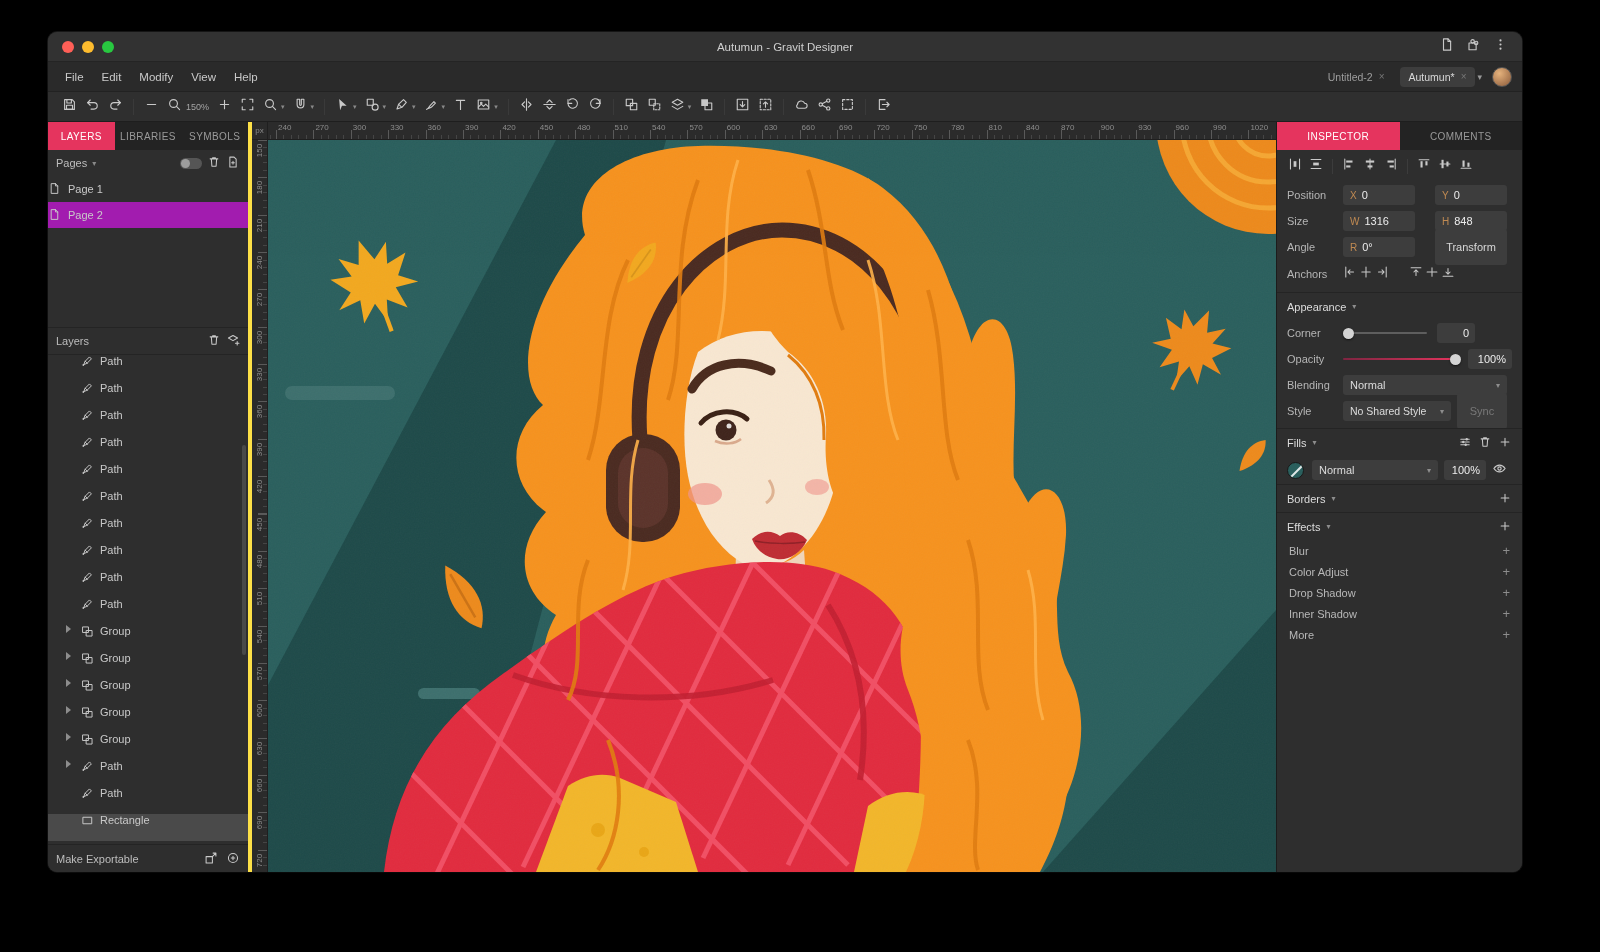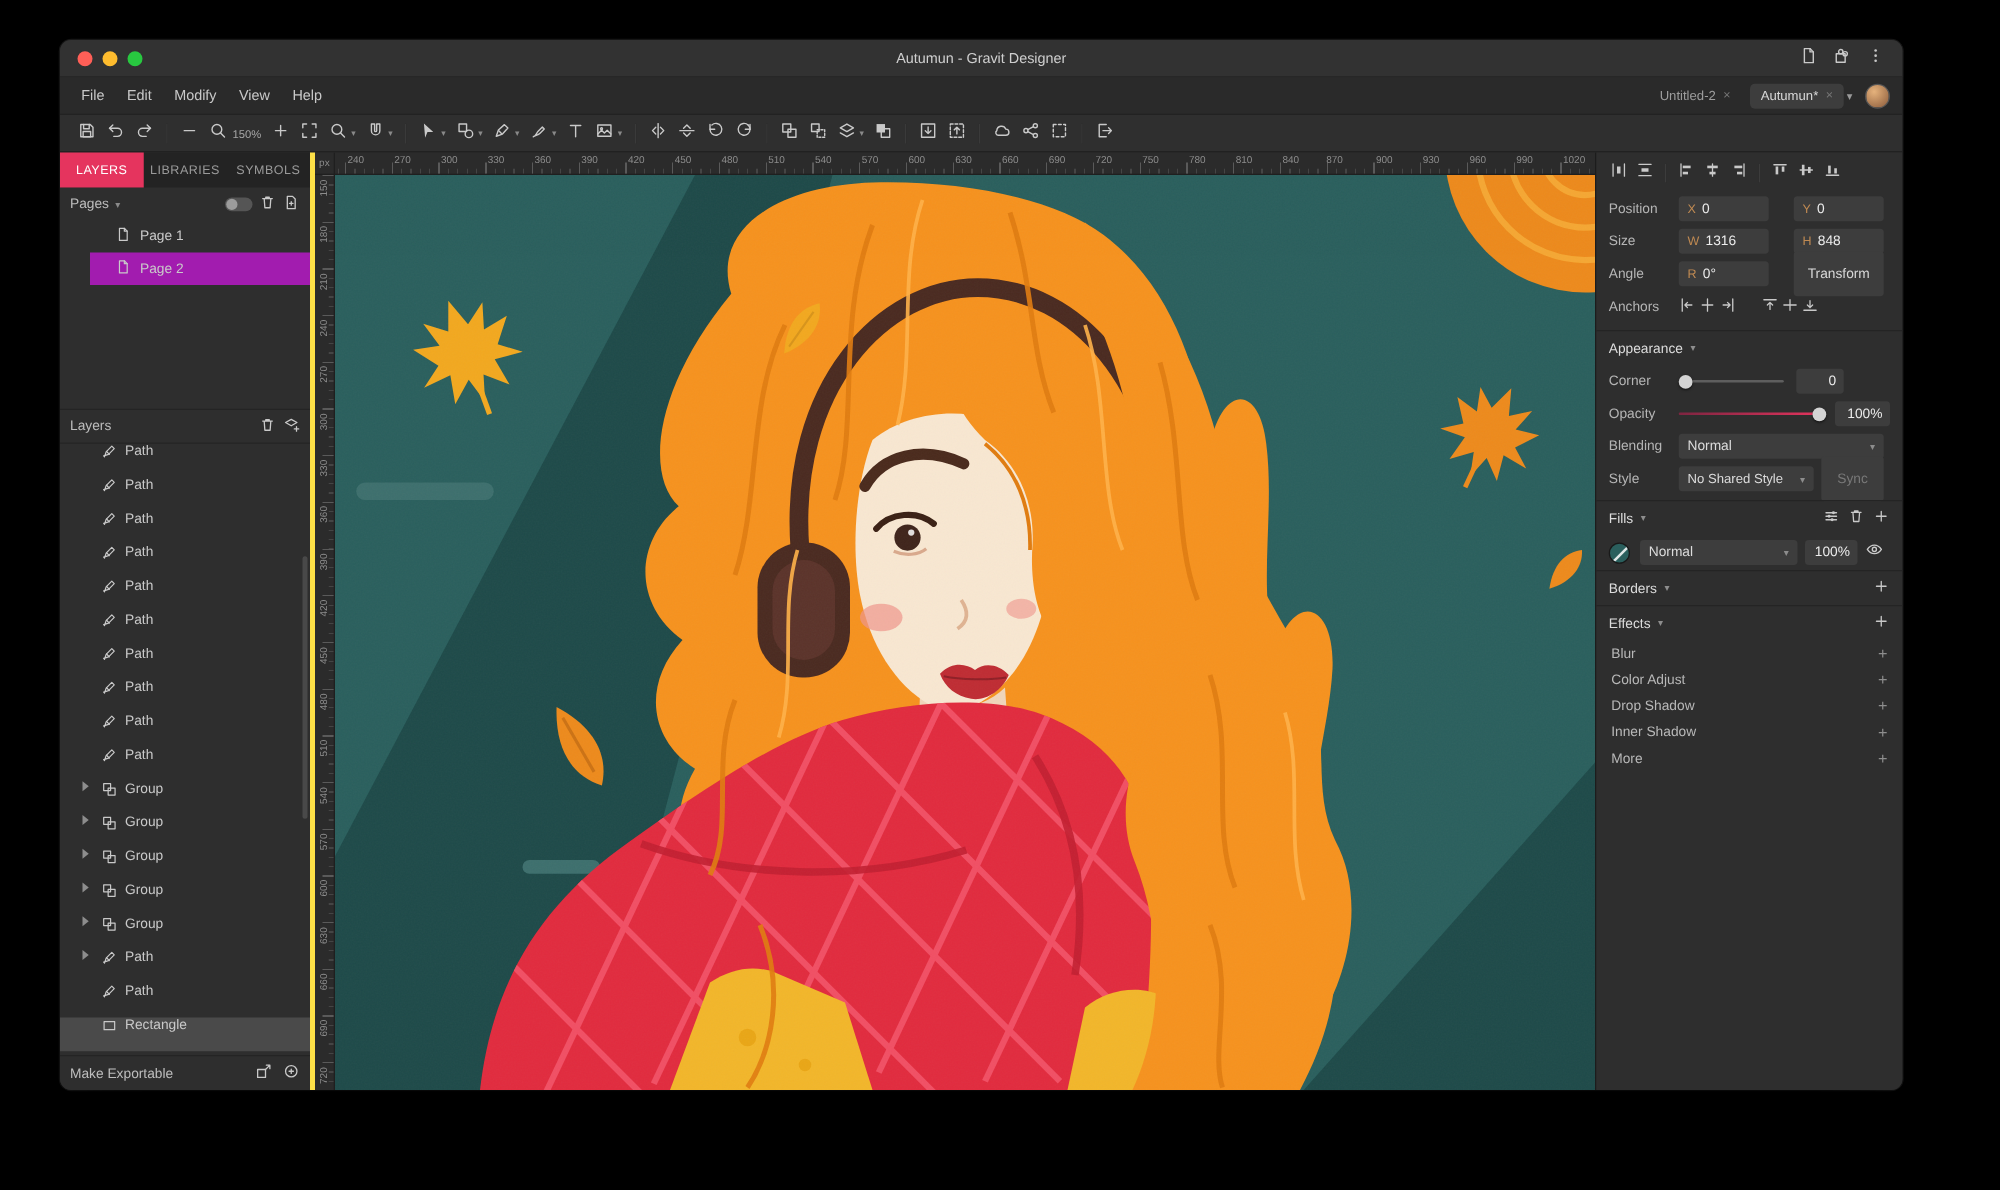--- a/index.html
+++ b/index.html
@@ -38,21 +38,21 @@
   .panel-tabs{height:28px;display:flex;background:#232323;flex:none;}
   .panel-tab{flex:1;display:flex;align-items:center;justify-content:center;font-size:10px;letter-spacing:.4px;color:#9a9a9a;}
   .panel-tab.active{background:#e5345e;color:#fff;}
   .pages-section{height:178px;flex:none;border-bottom:1px solid #242424;}
   .sec-header{height:26px;display:flex;align-items:center;padding:0 8px;gap:5px;font-size:11px;color:#bdbdbd;}
   .sec-header .caret-down{font-size:8px;color:#8a8a8a;}
   .sec-header .spacer{flex:1;}
   .sec-header .ic{width:14px;height:14px;}
   .toggle{width:22px;height:11px;border-radius:6px;background:#555;position:relative;flex:none;}
   .toggle::after{content:"";position:absolute;left:1px;top:1px;width:9px;height:9px;border-radius:50%;background:#9c9c9c;}
-  .page-row{height:26px;display:flex;align-items:center;gap:7px;padding-left:20px;font-size:11px;color:#c9c9c9;margin-left:24px;}
+  .page-row{height:26px;display:flex;align-items:center;gap:7px;padding-left:0;font-size:11px;color:#c9c9c9;}
   .page-row.selected{background:#a21caf;}
   .page-row .ic{width:13px;height:13px;}
   .layers-header{flex:none;border-bottom:1px solid #242424;background:#2e2e2e;}
   .layers-list{flex:1;overflow:hidden;position:relative;}
   .layer-row{height:27px;display:flex;align-items:flex-start;gap:6px;padding-left:18px;font-size:11px;color:#c9c9c9;}
   .layer-row .caret{width:9px;flex:none;}
   .layer-row.expandable .caret::after{content:"";display:block;width:0;height:0;border-left:5px solid #8d8d8d;border-top:4px solid transparent;border-bottom:4px solid transparent;}
   .layer-row.selected{background:#4a4a4a;}
   .layer-row .ic{width:13px;height:13px;flex:none;}
   .lp-scrollbar{position:absolute;right:2px;top:90px;width:4px;height:210px;border-radius:2px;background:#565656;opacity:.7;}
@@ -742,20 +742,24 @@
             <path d="M0,-28 C13,-14 15,6 0,30 C-15,6 -13,-14 0,-28 Z" fill="var(--c-leaf-yellow)"></path>
             <path d="M0,-18 L0,22" stroke="#d8941a" stroke-width="2"></path>
           </g>
 
           <rect width="1008" height="732" filter="url(#noise)" opacity="0.04"></rect>
         </svg>
       </div>
     </div>
 
     <div class="inspector">
+      <div class="panel-tabs" id="insp-tabs">
+          <div class="panel-tab active">INSPECTOR</div>
+          <div class="panel-tab">COMMENTS</div>
+        </div>
 
       <div class="align-row" id="align-row">
           <span class="ibtn"><svg class="ic" viewBox="0 0 20 20">
               <path d="M3.5 3v14M16.5 3v14"></path>
               <rect x="8" y="6" width="4" height="8" fill="#c9c9c9" stroke="none"></rect>
             </svg></span>
           <span class="ibtn"><svg class="ic" viewBox="0 0 20 20">
               <path d="M3 3.5h14M3 16.5h14"></path>
               <rect x="6" y="8" width="8" height="4" fill="#c9c9c9" stroke="none"></rect>
             </svg></span>

